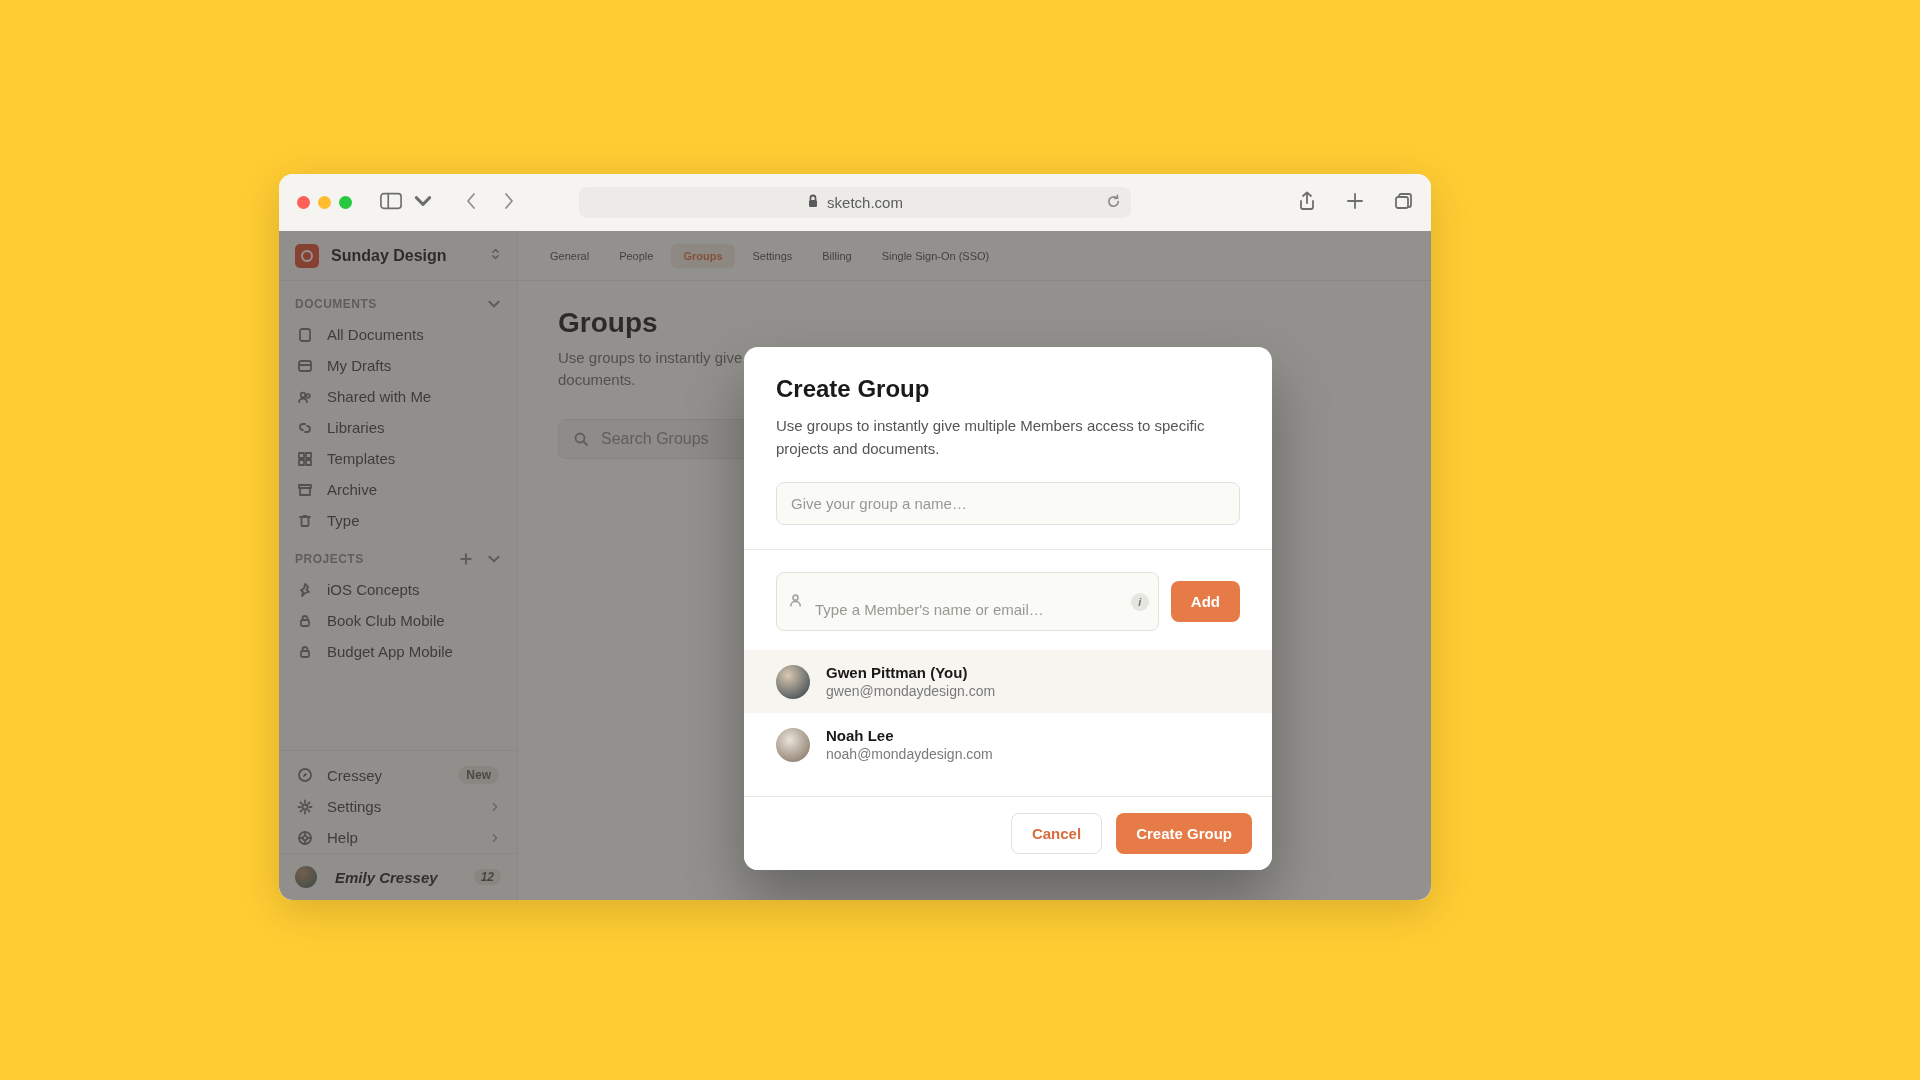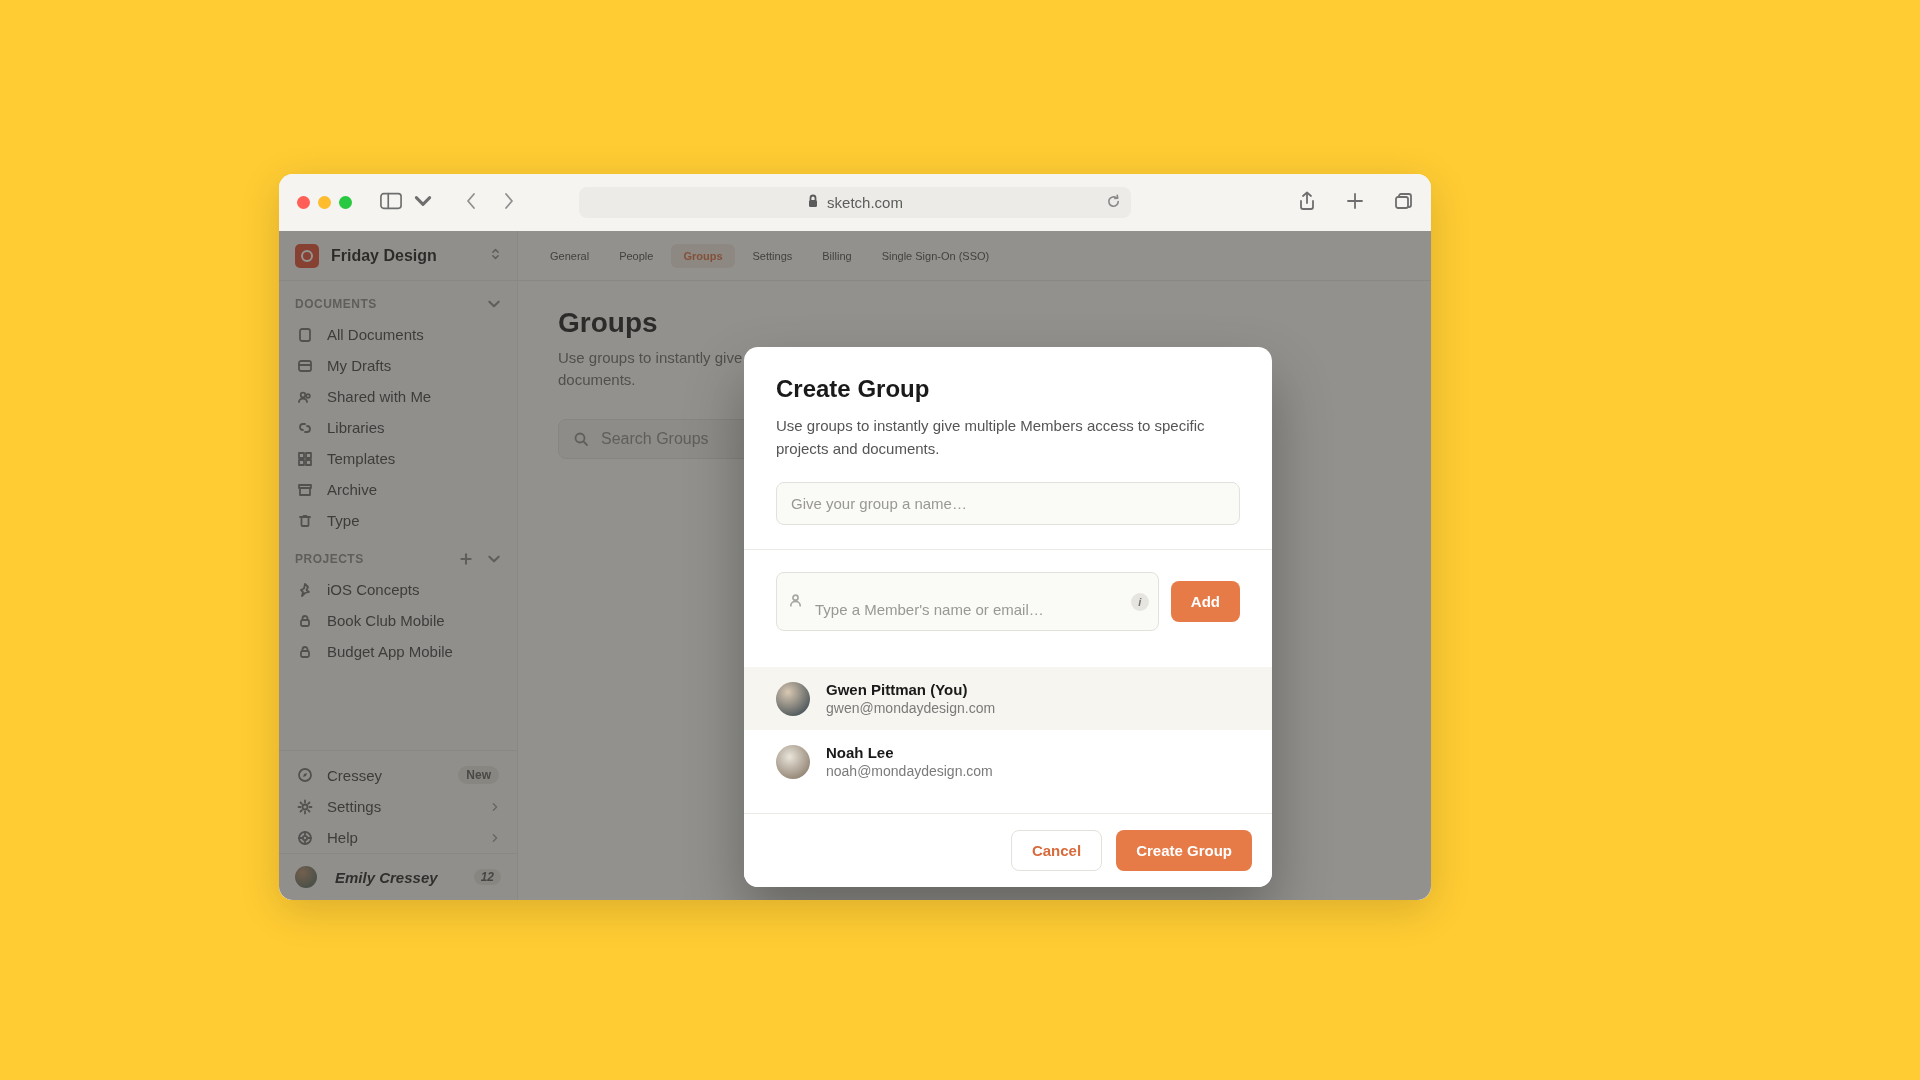--- a/index.html
+++ b/index.html
@@ -99,21 +99,21 @@
 }
 .input::placeholder { color:#9a9893; }
 .hr { height:1px; background:#eceae4; margin: 24px -32px 22px; }
 .member-row { display:flex; gap:12px; align-items:center; }
 .member-input-wrap { flex:1; position:relative; }
 .member-input-wrap .uicon { position:absolute; left:12px; top:50%; transform:translateY(-50%); color:#a8a6a0;}
 .member-input-wrap .info { position:absolute; right:10px; top:50%; transform:translateY(-50%); width:18px; height:18px; border-radius:50%; background:#e7e5df; color:#777; font-size:11px; display:flex;align-items:center;justify-content:center; font-weight:700; font-style:italic;}
 .member-input { width:100%; border:1px solid #e3e1db; border-radius:8px; padding:28px 36px 12px 38px; font-size:15px; background:#fafaf7;}
 .member-input::placeholder{ color:#9a9893; }
 .add-btn { background:#e77b48; color:#fff; border:none; border-radius:8px; padding:12px 20px; font-size:15px; font-weight:600; cursor:pointer;}
-.members { margin: 36px -32px 0; }
+.members { margin: 19px -32px 0; }
 .mitem { display:flex; align-items:center; gap:16px; padding:14px 32px; }
 .mitem.hl { background:#f7f5f0; }
 .mavatar { width:34px; height:34px; border-radius:50%; background:#333;}
 .mavatar.a1 { background: radial-gradient(circle at 35% 30%, #d9c8b2, #2a3a44);; }
 .mavatar.a2 { background: radial-gradient(circle at 40% 35%, #e9e4da, #7a6a58); }
 .minfo .mname { font-weight:700; color:#1a1a1a; font-size:15px;}
 .minfo .memail { color:#7a7a7a; font-size:14px; margin-top:2px;}
 .modal-footer { border-top:1px solid #eceae4; padding:16px 20px; display:flex; justify-content:flex-end; gap:14px; background:#fff;}
 .btn-secondary { background:#fff; border:1px solid #e3e1db; color:#d86b3c; font-weight:600; padding:11px 20px; border-radius:8px; font-size:15px; cursor:pointer;}
 .btn-primary { background:#e77b48; border:none; color:#fff; font-weight:600; padding:11px 20px; border-radius:8px; font-size:15px; cursor:pointer;}
@@ -178,21 +178,21 @@
   </div>
 
   <div class="appbody">
     <div class="sidebar">
       <div class="ws-header">
         <span class="ws-logo">
               <svg viewBox="0 0 14 14">
                 <circle cx="7" cy="7" r="5" stroke="#fff" stroke-width="2" fill="none"></circle>
               </svg>
             </span>
-        <span>Friday Design</span>
+        <span>Sunday Design</span>
         <span class="ws-chev"><svg viewBox="0 0 12 16" width="11" height="14">
                 <polyline points="3,6 6,3 9,6"></polyline>
                 <polyline points="3,10 6,13 9,10"></polyline>
               </svg></span>
       </div>
 
       <div class="section-h">
         <span>DOCUMENTS</span>
         <span class="spacer"></span>
         <svg viewBox="0 0 12 12">

